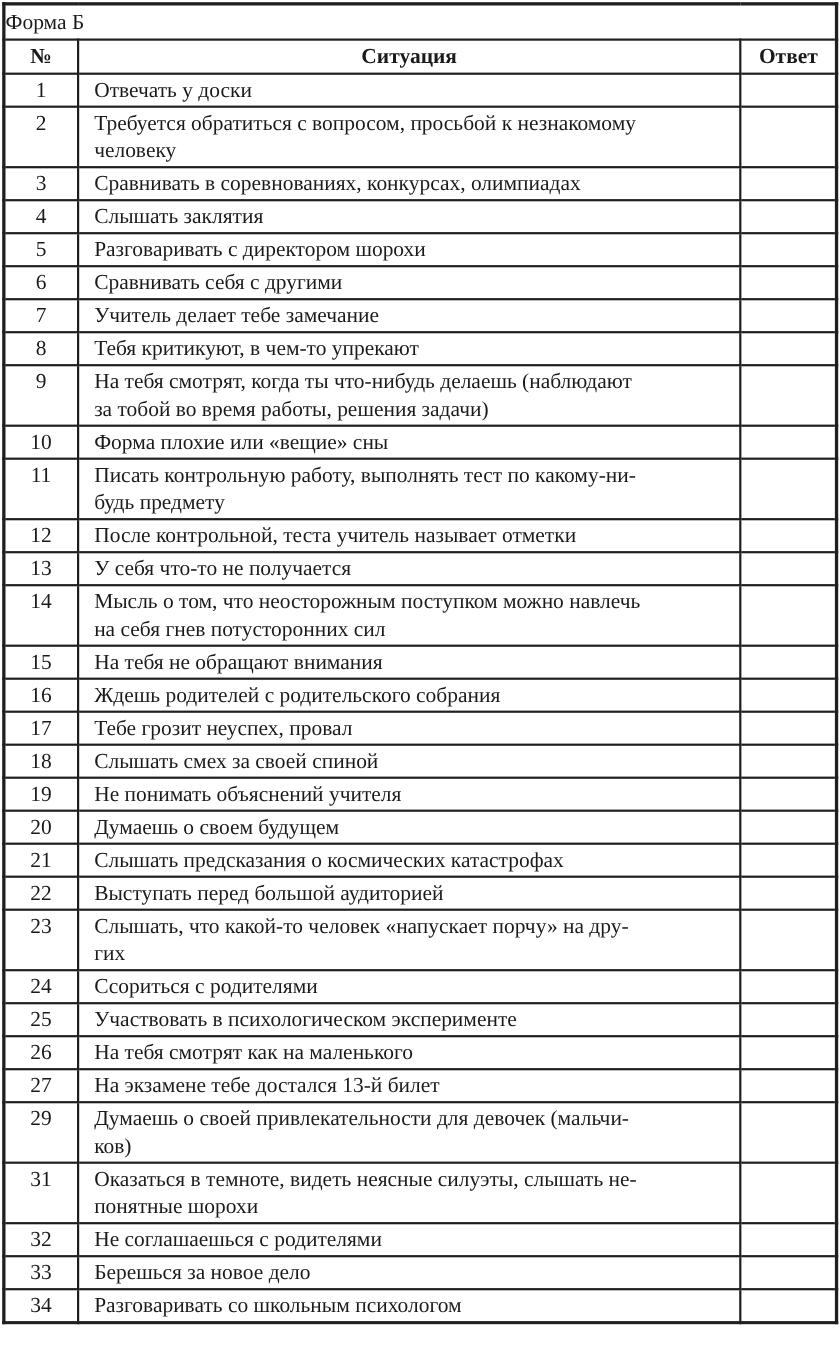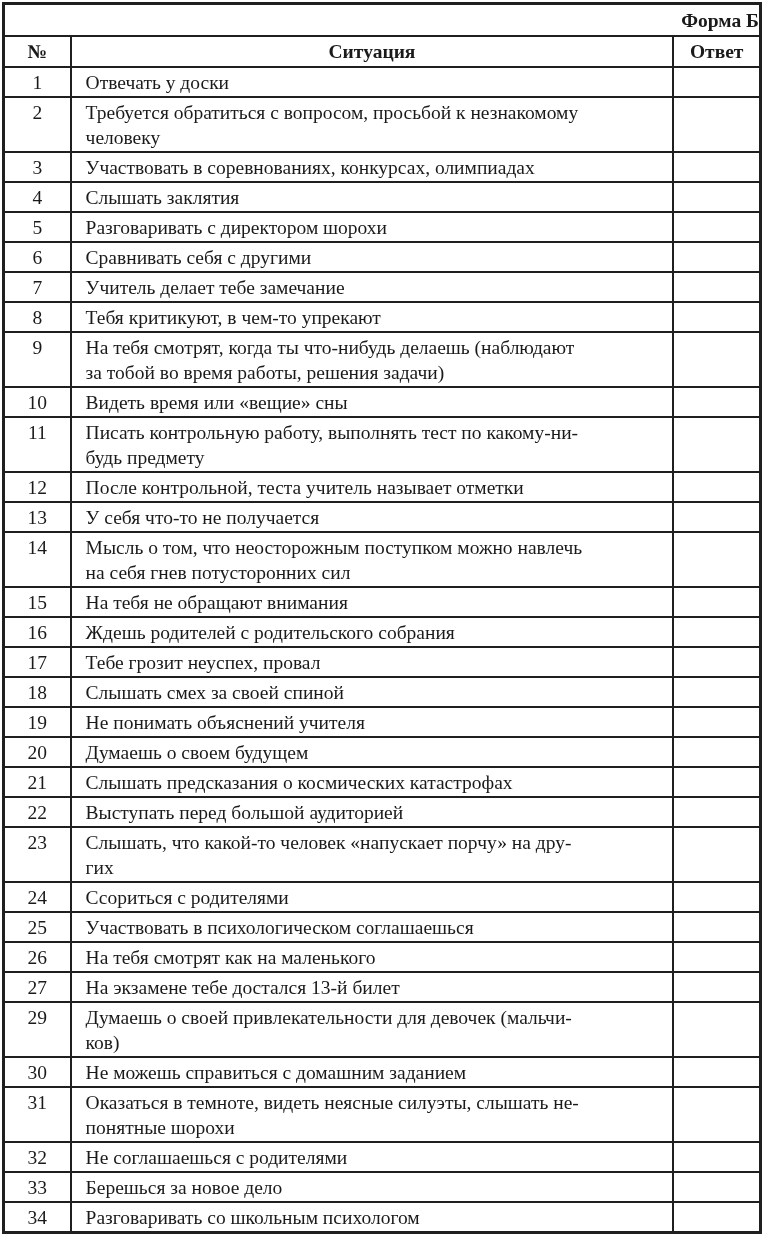--- a/index.html
+++ b/index.html
@@ -22,22 +22,22 @@
   table.form-table td {
     border: 2px solid #1f1f1f;
     font-size: 19.5px;
     line-height: 25px;
     vertical-align: top;
   }
   table.form-table {
     border: 3px solid #1f1f1f;
   }
   th.title-cell {
-    text-align: right;
-    font-weight: bold;
+    text-align: left;
+    font-weight: normal;
     font-size: 20px;
     padding: 3px 0 2px 0;
   }
   th.col-head {
     text-align: center;
     font-weight: bold;
     font-size: 20px;
     padding: 2px 0;
   }
   col.col-num  { width: 67px; }
@@ -83,21 +83,21 @@
         <td class="ans"></td>
       </tr>
       <tr>
         <td class="num">2</td>
         <td class="sit">Требуется обратиться с вопросом, просьбой к незнакомому
 человеку</td>
         <td class="ans"></td>
       </tr>
       <tr>
         <td class="num">3</td>
-        <td class="sit">Участвовать в соревнованиях, конкурсах, олимпиадах</td>
+        <td class="sit">Сравнивать в соревнованиях, конкурсах, олимпиадах</td>
         <td class="ans"></td>
       </tr>
       <tr>
         <td class="num">4</td>
         <td class="sit">Слышать заклятия</td>
         <td class="ans"></td>
       </tr>
       <tr>
         <td class="num">5</td>
         <td class="sit">Разговаривать с директором шорохи</td>
@@ -119,21 +119,21 @@
         <td class="ans"></td>
       </tr>
       <tr>
         <td class="num">9</td>
         <td class="sit">На тебя смотрят, когда ты что-нибудь делаешь (наблюдают
 за тобой во время работы, решения задачи)</td>
         <td class="ans"></td>
       </tr>
       <tr>
         <td class="num">10</td>
-        <td class="sit">Видеть время или «вещие» сны</td>
+        <td class="sit">Форма плохие или «вещие» сны</td>
         <td class="ans"></td>
       </tr>
       <tr>
         <td class="num">11</td>
         <td class="sit">Писать контрольную работу, выполнять тест по какому-ни-
 будь предмету</td>
         <td class="ans"></td>
       </tr>
       <tr>
         <td class="num">12</td>
@@ -197,42 +197,37 @@
 гих</td>
         <td class="ans"></td>
       </tr>
       <tr>
         <td class="num">24</td>
         <td class="sit">Ссориться с родителями</td>
         <td class="ans"></td>
       </tr>
       <tr>
         <td class="num">25</td>
-        <td class="sit">Участвовать в психологическом соглашаешься</td>
+        <td class="sit">Участвовать в психологическом эксперименте</td>
         <td class="ans"></td>
       </tr>
       <tr>
         <td class="num">26</td>
         <td class="sit">На тебя смотрят как на маленького</td>
         <td class="ans"></td>
       </tr>
       <tr>
         <td class="num">27</td>
         <td class="sit">На экзамене тебе достался 13-й билет</td>
         <td class="ans"></td>
       </tr>
       <tr>
         <td class="num">29</td>
         <td class="sit">Думаешь о своей привлекательности для девочек (мальчи-
 ков)</td>
-        <td class="ans"></td>
-      </tr>
-      <tr>
-        <td class="num">30</td>
-        <td class="sit">Не можешь справиться с домашним заданием</td>
         <td class="ans"></td>
       </tr>
       <tr>
         <td class="num">31</td>
         <td class="sit">Оказаться в темноте, видеть неясные силуэты, слышать не-
 понятные шорохи</td>
         <td class="ans"></td>
       </tr>
       <tr>
         <td class="num">32</td>

